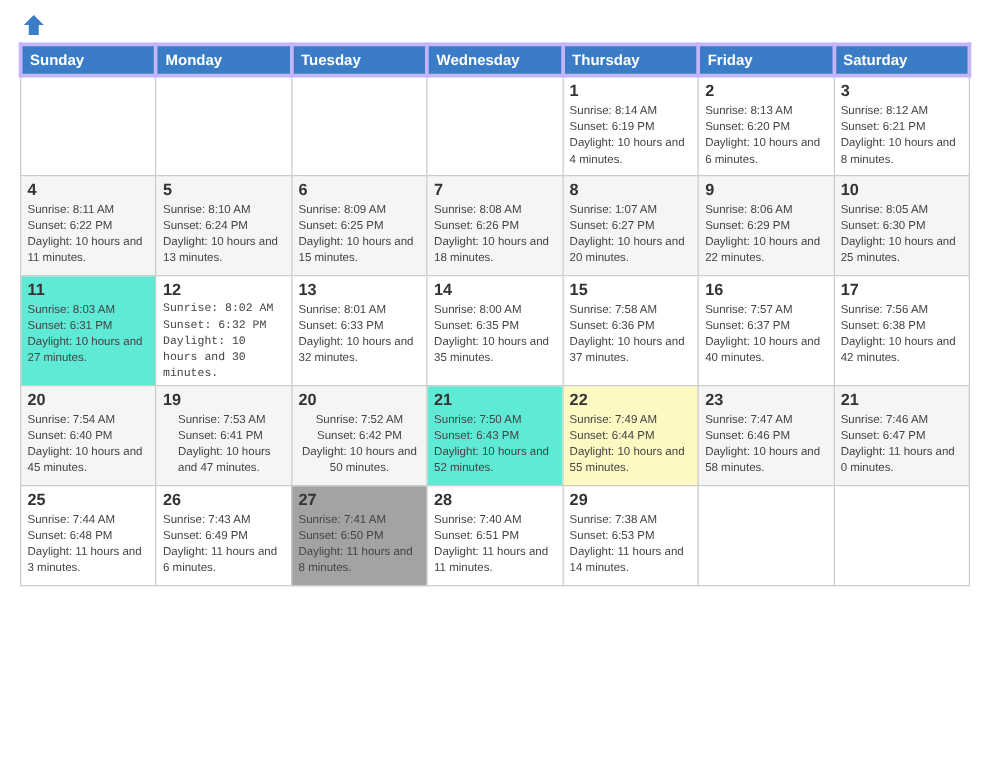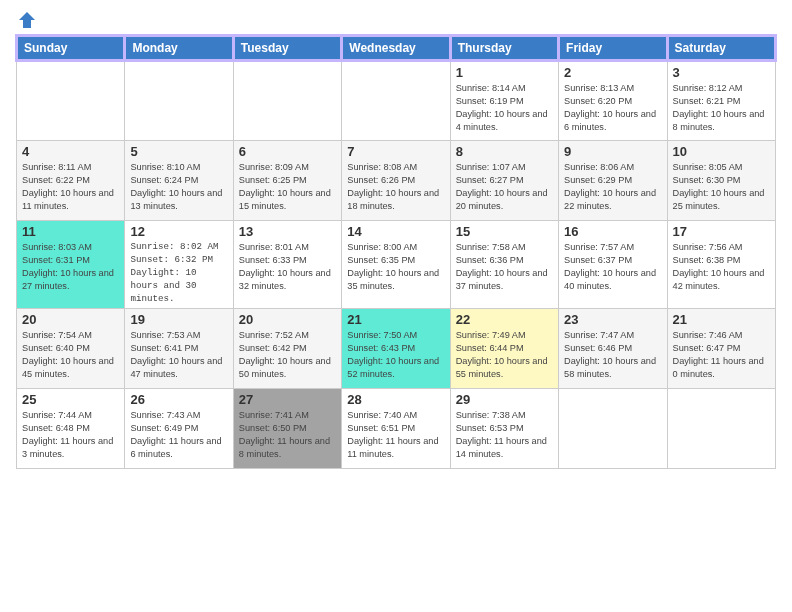--- a/index.html
+++ b/index.html
@@ -248,27 +248,27 @@
         </tr>
         <tr>
           <td style="background-color: rgb(245, 245, 245);">
             <span class="day-number">20</span>
             <div class="day-info" style="white-space: pre-line;">Sunrise: 7:54 AM
 Sunset: 6:40 PM
 Daylight: 10 hours and 45 minutes.</div>
           </td>
           <td style="background-color: rgb(245, 245, 245);">
             <span class="day-number">19</span>
-            <div class="day-info" style="white-space: pre-line;">Sunrise: 7:53 AM
+            <div class="day-info" style="white-space: pre-line; margin-left: 12px;">Sunrise: 7:53 AM
 Sunset: 6:41 PM
 Daylight: 10 hours and 47 minutes.</div>
           </td>
           <td style="background-color: rgb(245, 245, 245);">
             <span class="day-number">20</span>
-            <div class="day-info" style="white-space: pre-line;">Sunrise: 7:52 AM
+            <div class="day-info" style="white-space: pre-line; text-align: center;">Sunrise: 7:52 AM
 Sunset: 6:42 PM
 Daylight: 10 hours and 50 minutes.</div>
           </td>
           <td style="background-color: #5eead4; margin-top: 40px;">
             <span class="day-number">21</span>
             <div class="day-info" style="white-space: pre-line;">Sunrise: 7:50 AM
 Sunset: 6:43 PM
 Daylight: 10 hours and 52 minutes.</div>
           </td>
           <td style="background-color: #fef9c3;">

